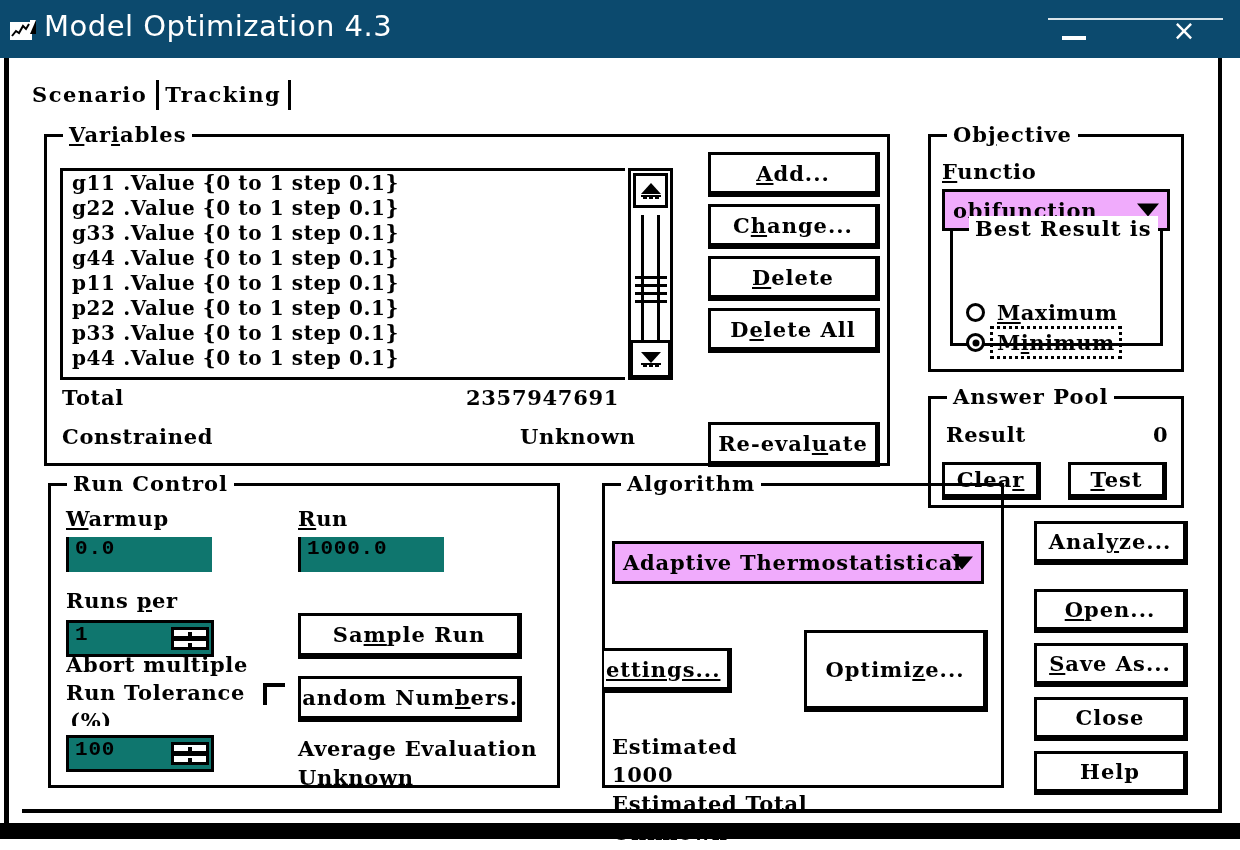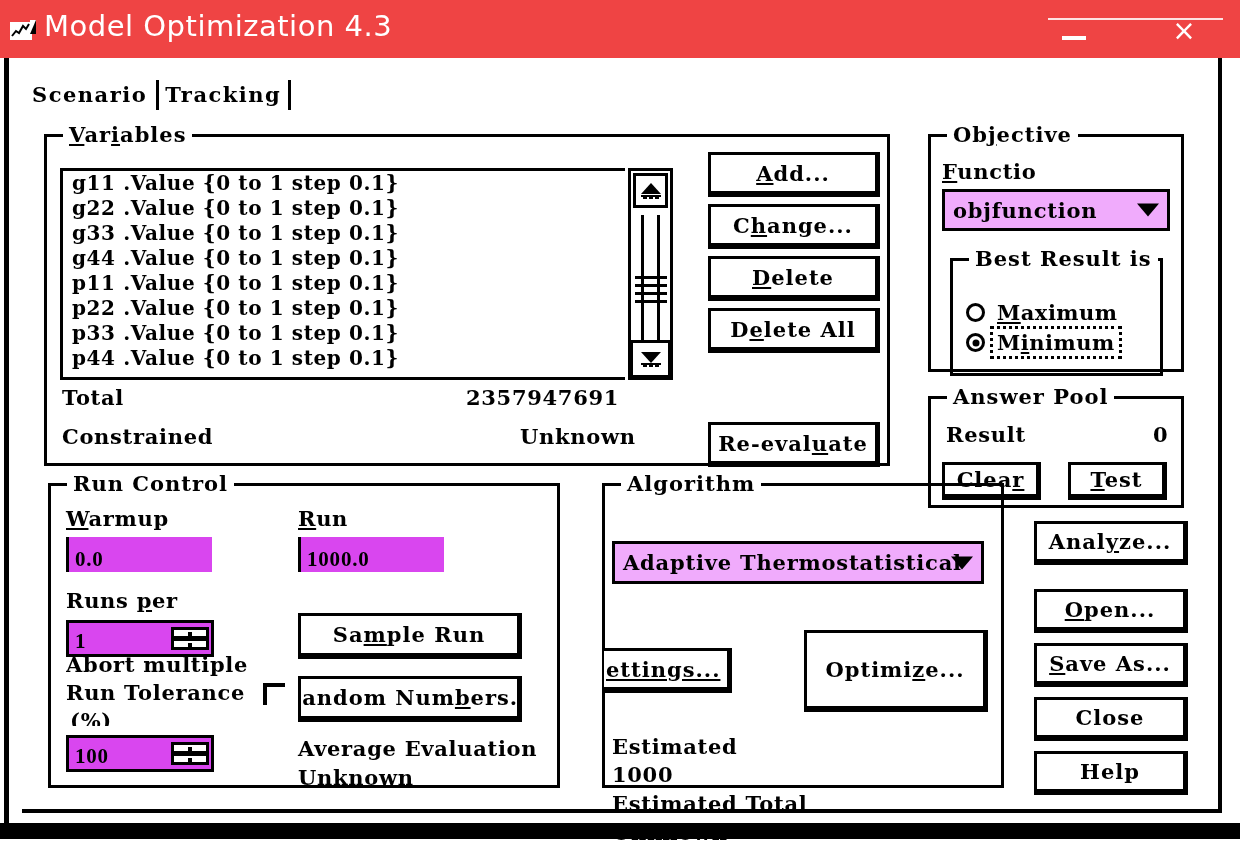--- a/index.html
+++ b/index.html
@@ -22,21 +22,21 @@
     background: #ffffff;
     box-sizing: border-box;
   }
 
   
   .titlebar {
     position: absolute;
     left: 0; top: 0;
     width: 1240px;
     height: 58px;
-    background: #ef4444;
+    background: #0c4a6e;
     color: #ffffff;
   }
   .title-icon {
     position: absolute;
     left: 10px; top: 20px;
     width: 26px; height: 22px;
   }
   .title-text {
     position: absolute;
     left: 44px; top: 9px;
@@ -210,30 +210,30 @@
     justify-content: center;
     white-space: nowrap;
     overflow: hidden;
     cursor: default;
   }
   .button.leftless { border-left: 0; text-decoration: underline; }
 
   
   .edit {
     position: absolute;
-    background: #d946ef;
-    border: 3px solid #000;
-    box-sizing: border-box;
-    font-family: Liberation Serif, serif;
+    background: #0f766e;
+    border: 3px solid #000;
+    box-sizing: border-box;
+    font-family: Liberation Mono, monospace;
     font-weight: bold;
     font-size: 21px;
     letter-spacing: 0.8px;
     color: #000;
     display: flex;
-    align-items: flex-end;
+    align-items: flex-start;
     padding-left: 6px;
     overflow: hidden;
     white-space: nowrap;
   }
   
   .edit.halfedge {
     border-right: 0;
     border-bottom: 0;
   }
 
@@ -455,21 +455,21 @@
       <div class="glabel">Ob<span class="acc">j</span>ective</div>
     </div>
 
     <div class="txt" style="left:942px; top:101px;"><span class="acc">F</span>unctio</div>
 
     <div class="combo" style="left:942px; top:131px; width:228px; height:42px;">
       <span>objfunction</span>
       <span class="arrow"></span>
     </div>
 
-    <div class="group" style="left:950px; top:200px; width:213px; height:118px;">
+    <div class="group" style="left:950px; top:170px; width:213px; height:118px;">
       <div class="glabel">Best Result is</div>
     </div>
 
     <div class="radio-row" style="left:966px; top:242px;">
       <span class="radio"></span>
       <span class="radio-label"><span class="acc">M</span>aximum</span>
     </div>
     <div class="radio-row" style="left:966px; top:272px;">
       <span class="radio">
           <span class="dot"></span>

